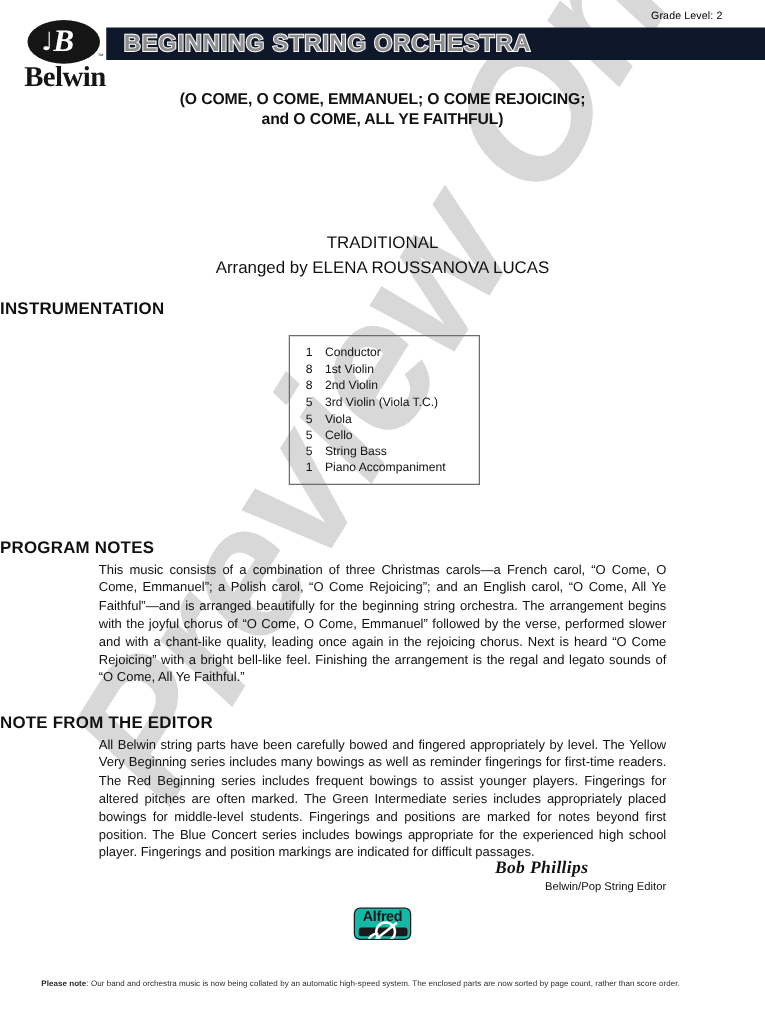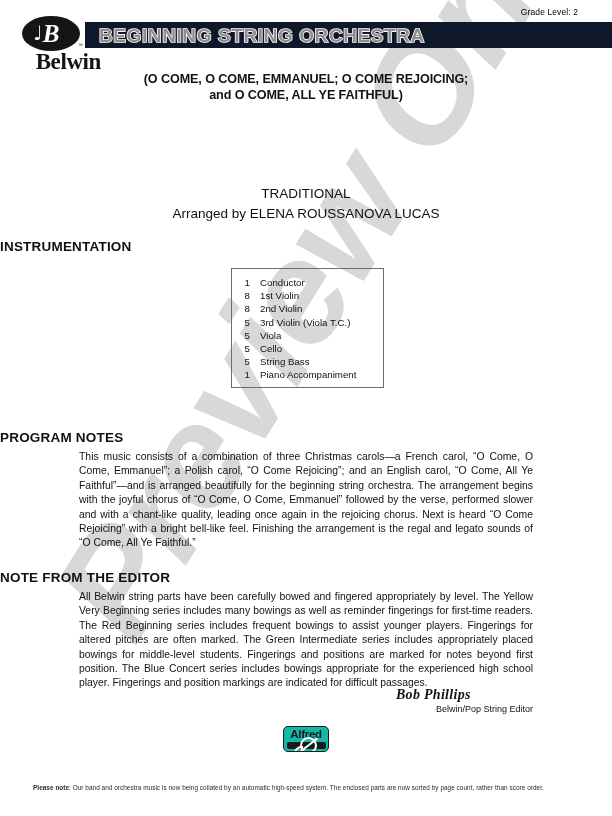--- a/index.html
+++ b/index.html
@@ -129,24 +129,24 @@
   }
   .belwin-tm {
     position: absolute;
     left: 64px;
     top: 26px;
     font-size: 5px;
     color: #151515;
   }
   .belwin-word {
     position: absolute;
-    left: 11px;
+    left: 0;
     top: 33px;
     width: 76px;
-    text-align: right;
+    text-align: center;
     font-family: "Liberation Serif", serif;
     font-weight: bold;
     font-size: 23px;
     letter-spacing: -0.4px;
     color: #151515;
   }
 
   
   .title-block {
     position: absolute;

